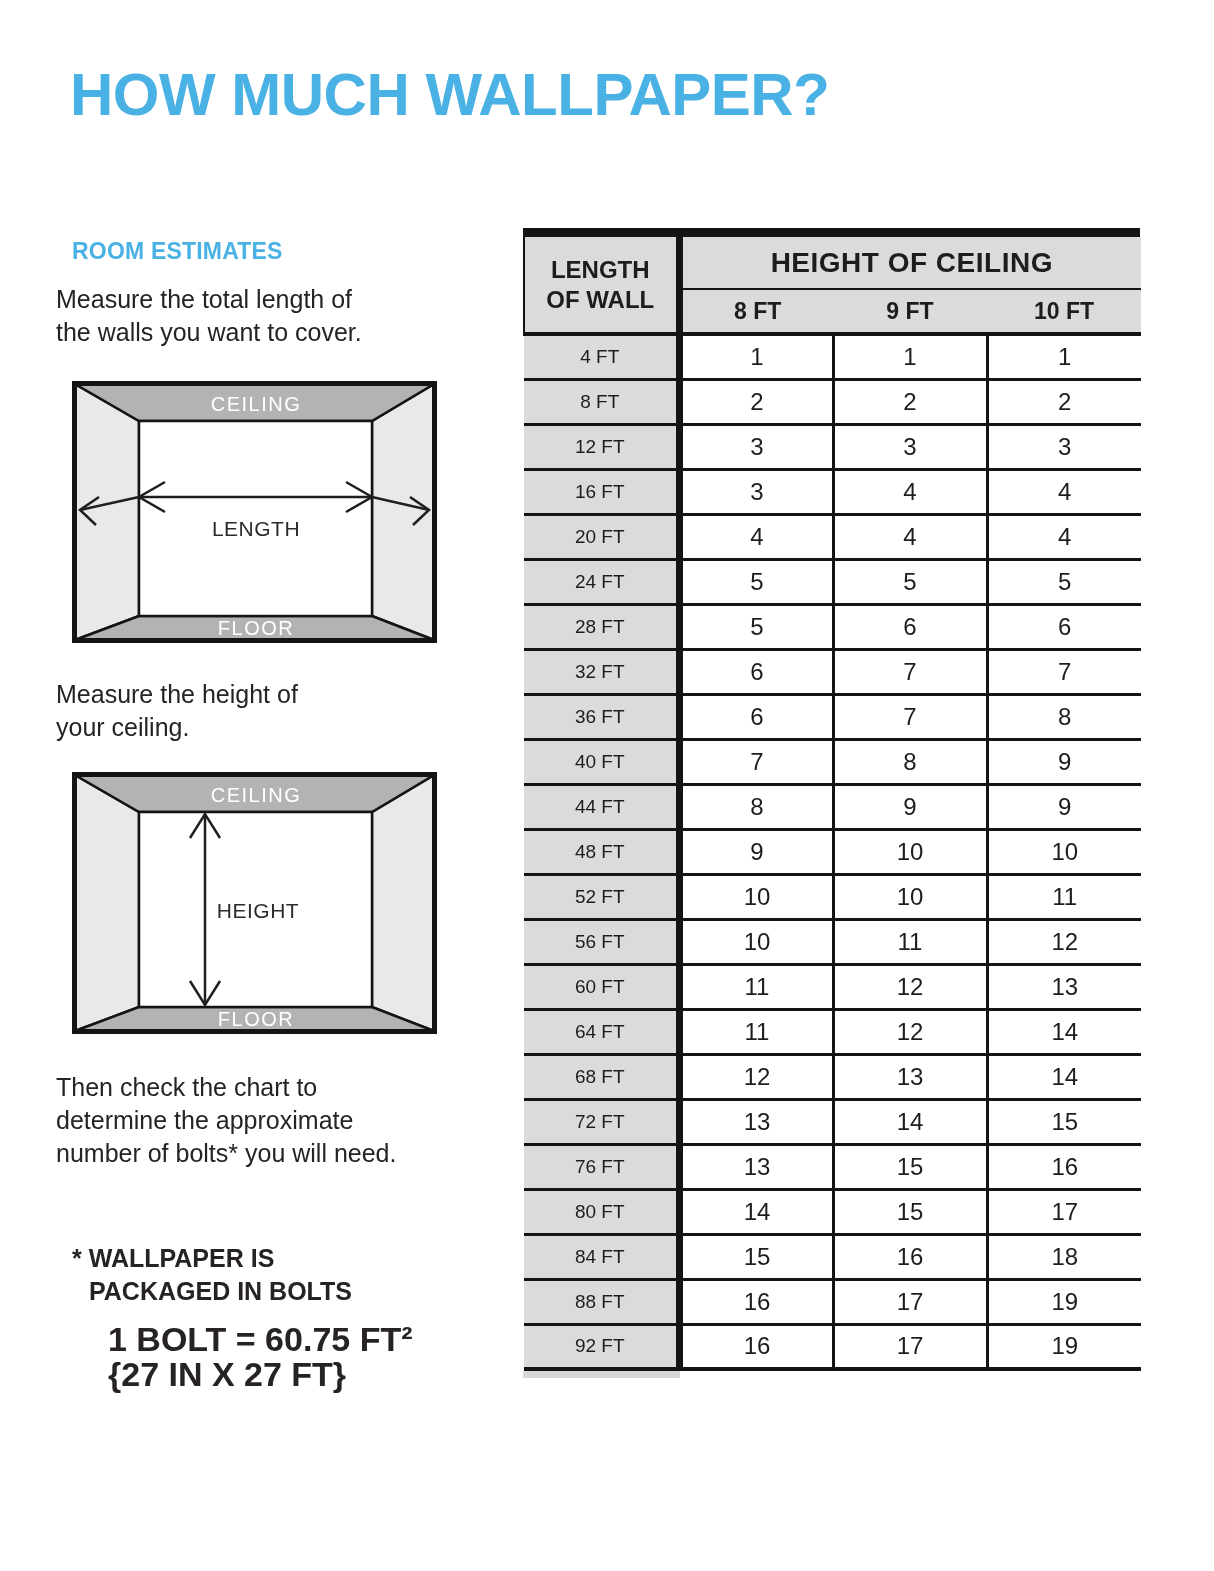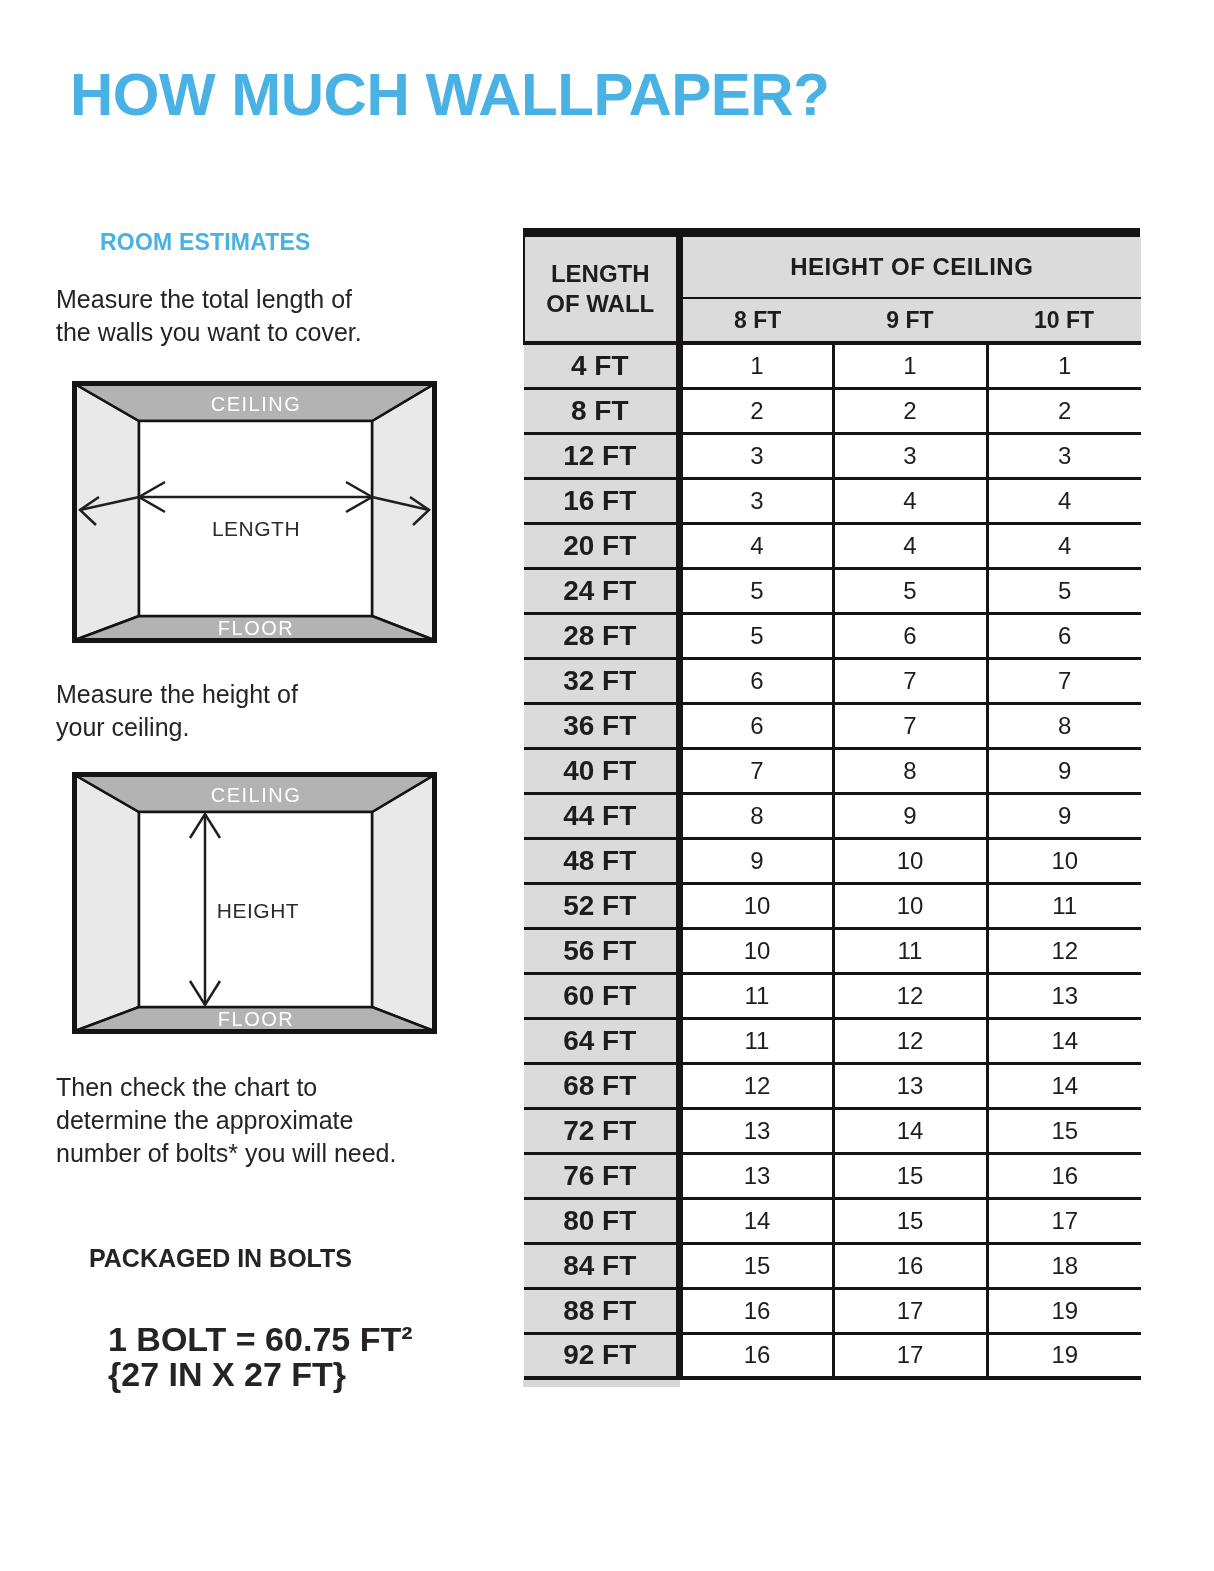--- a/index.html
+++ b/index.html
@@ -20,21 +20,21 @@
   .abs{position:absolute;}
   .page-title{
     left:70px;top:60px;
     font-size:60px;font-weight:bold;letter-spacing:-0.5px;
     color:var(--accent);
   }
   .section-heading{
     font-size:23px;font-weight:bold;letter-spacing:0.2px;
     color:var(--accent);
   }
-  .room-estimates-heading{left:72px;top:229px;margin-left:28px;}
+  .room-estimates-heading{left:72px;top:238px;}
   .step-text{
     left:56px;font-size:25px;line-height:33px;white-space:pre-line;
     color:var(--text);
   }
   .step-1{top:283px;}
   .step-2{top:678px;}
   .step-3{top:1071px;}
   .footnote{
     left:72px;top:1242px;font-size:25px;line-height:33px;font-weight:bold;
   }
@@ -62,33 +62,33 @@
     text-align:center;vertical-align:middle;color:#1d1d1f;
   }
   th.corner{
     width:155px;background:var(--tgray);
     border-left:2px solid var(--line);
     border-right:7px solid var(--line);
     border-bottom:4px solid var(--line);
     font-size:24px;font-weight:bold;line-height:30px;white-space:pre-line;
   }
   th.group{
-    height:61px;background:var(--tgray);
+    height:52px;background:var(--tgray);
     border-bottom:2px solid var(--line);
-    font-size:24px;font-weight:bold;letter-spacing:0.5px;
+    font-size:28px;font-weight:bold;letter-spacing:0.5px;
   }
   th.sub{
     height:45px;background:var(--tgray);
     border-bottom:4px solid var(--line);
     font-size:23px;font-weight:bold;
   }
   tbody th.len{
     background:var(--tgray);
     border-right:7px solid var(--line);
-    font-size:28px;font-weight:bold;
+    font-size:19px;font-weight:normal;
   }
   tbody tr+tr{border-top:3px solid var(--line);}
   tbody td{
     height:45px;background:#ffffff;font-size:24px;
   }
   tbody td+td{border-left:3px solid var(--line);}
   .bottom-strip{
     width:157px;height:7px;background:#d8d8d8;
   }
   svg text{font-family:"Liberation Sans","DejaVu Sans",sans-serif;}
@@ -149,20 +149,21 @@
     <text x="184" y="254" text-anchor="middle" font-size="20" letter-spacing="1.5" fill="#ffffff">FLOOR</text>
     <text x="186" y="146" text-anchor="middle" font-size="21" letter-spacing="0.5" fill="#2b2b2b">HEIGHT</text>
   </svg>
 </div>
 
 <p class="abs step-text step-3">Then check the chart to
 determine the approximate
 number of bolts* you will need.</p>
 
 <div class="abs footnote">
+  <div>* WALLPAPER IS</div>
   <div class="indent">PACKAGED IN BOLTS</div>
 </div>
 
 <p class="abs bolt-info">1 BOLT = 60.75 FT²
 {27 IN X 27 FT}</p>
 
 <div class="abs table-wrap">
   <div class="top-bar"></div>
   <table class="bolts">
     <colgroup>

